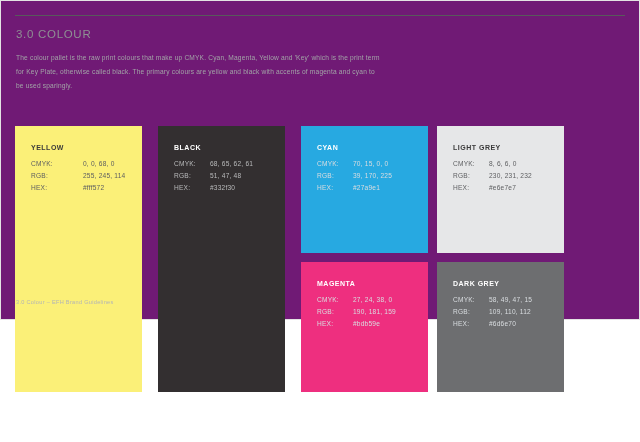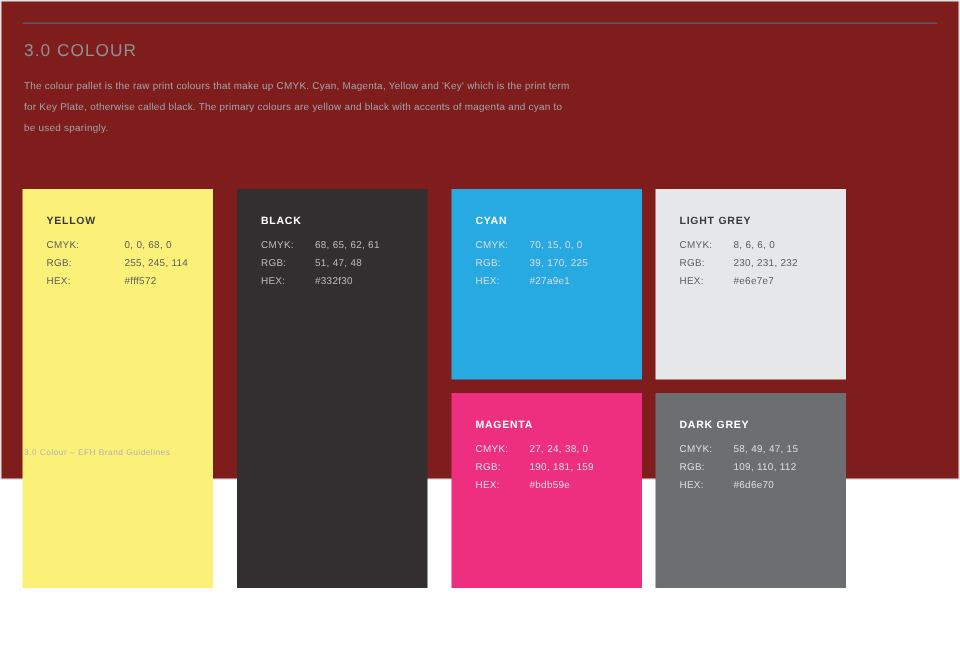--- a/index.html
+++ b/index.html
@@ -13,21 +13,21 @@
     overflow: hidden;
     font-family: "Liberation Sans", sans-serif;
     -webkit-font-smoothing: antialiased;
   }
 
   .page {
     position: relative;
     box-sizing: border-box;
     width: 640px;
     height: 320px;
-    background: #7f1d1d;
+    background: #701a75;
     border: 1px solid #e3e3e3;
     padding: 0;
   }
 
   .top-rule {
     position: absolute;
     left: 14px;
     right: 14px;
     top: 14px;
     height: 1px;

